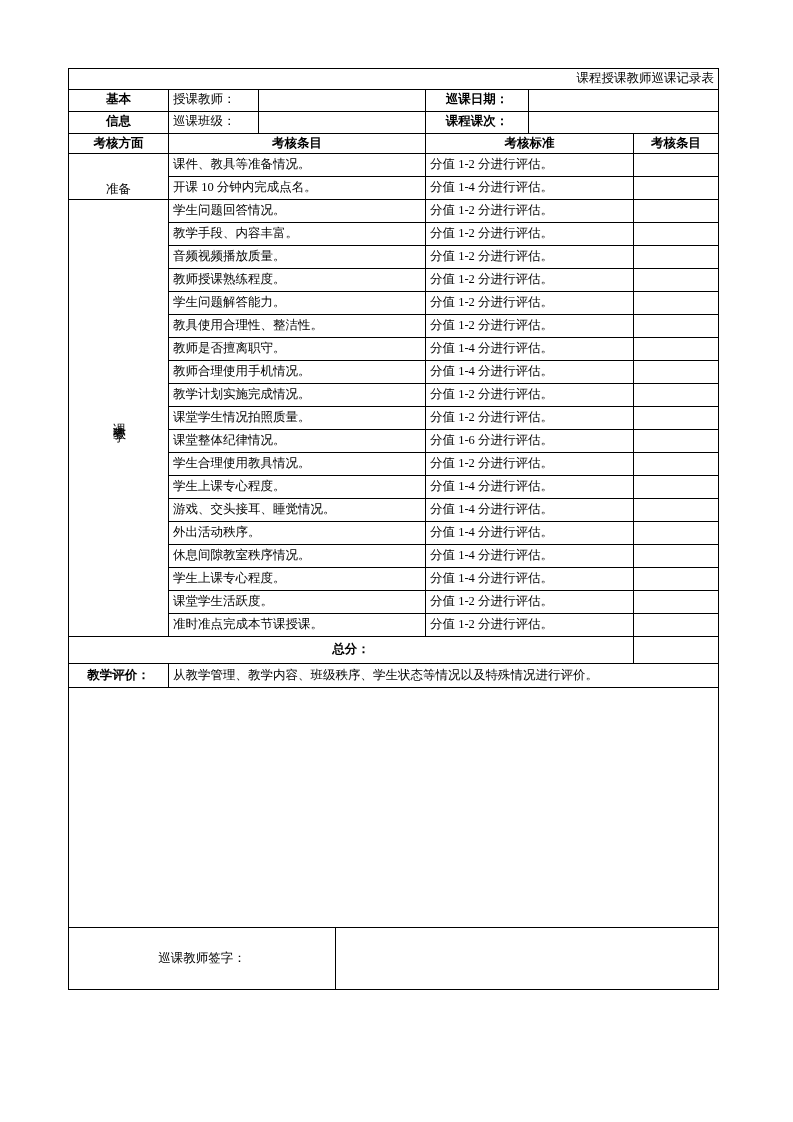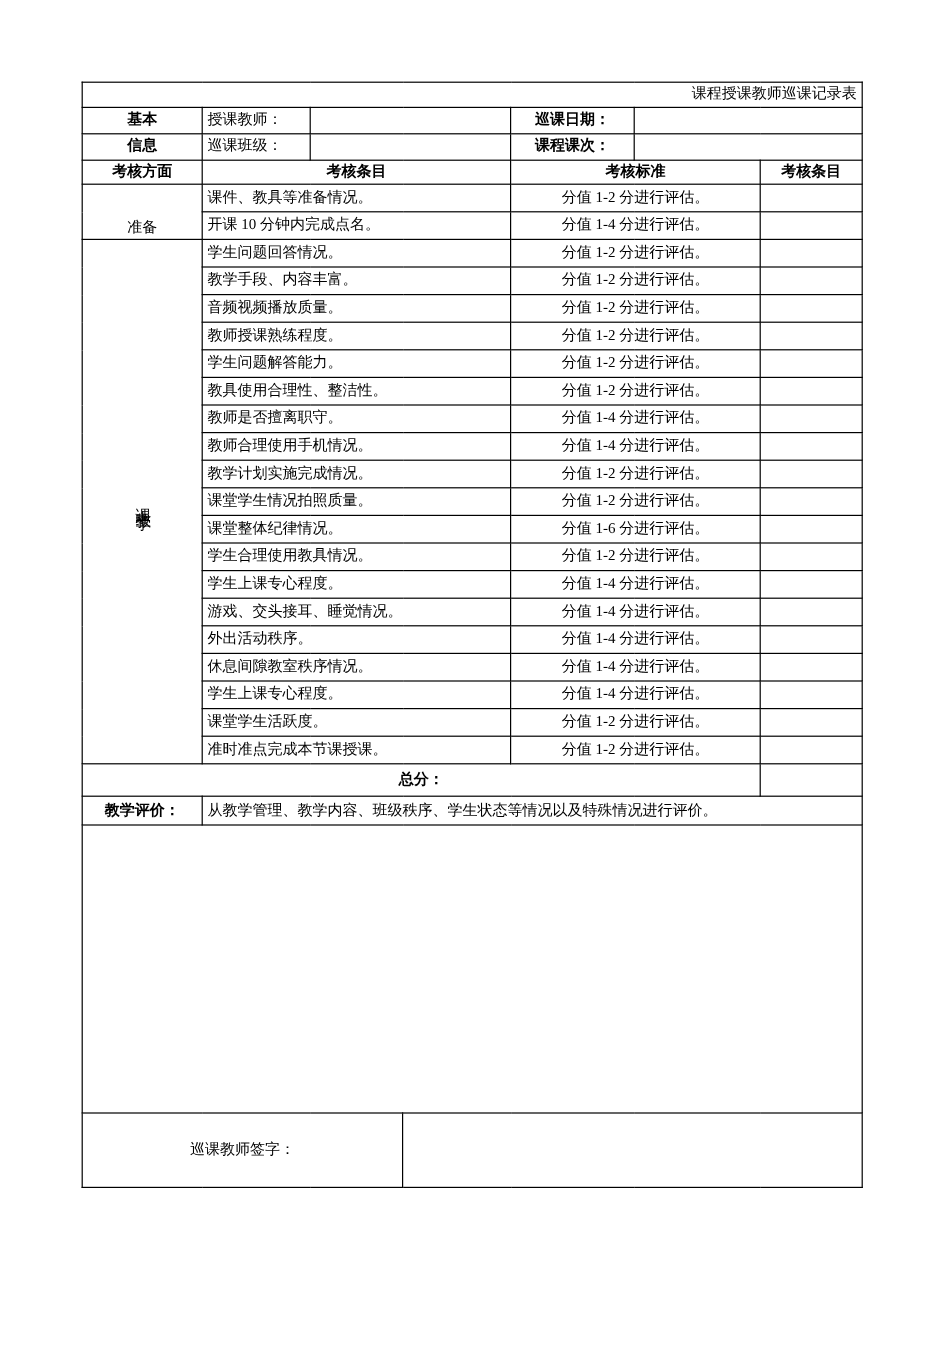--- a/index.html
+++ b/index.html
@@ -58,21 +58,21 @@
   }
   .vert-text {
     writing-mode: vertical-rl;
     text-orientation: upright;
     letter-spacing: 2px;
     display: inline-block;
     font-size: 13px;
     line-height: 1.15;
   }
   .cell-item { text-align: left; padding-left: 6px; }
-  .cell-std { text-align: center; padding-left: 6px; }
+  .cell-std { text-align: left; padding-left: 6px; }
   .row-h { height: 23px; }
   .row-basic { height: 22px; }
   .total-row td {
     text-align: center;
     font-weight: bold;
     font-size: 13px;
     height: 22px;
     margin-left: 18px;
   }
   .eval-label {

